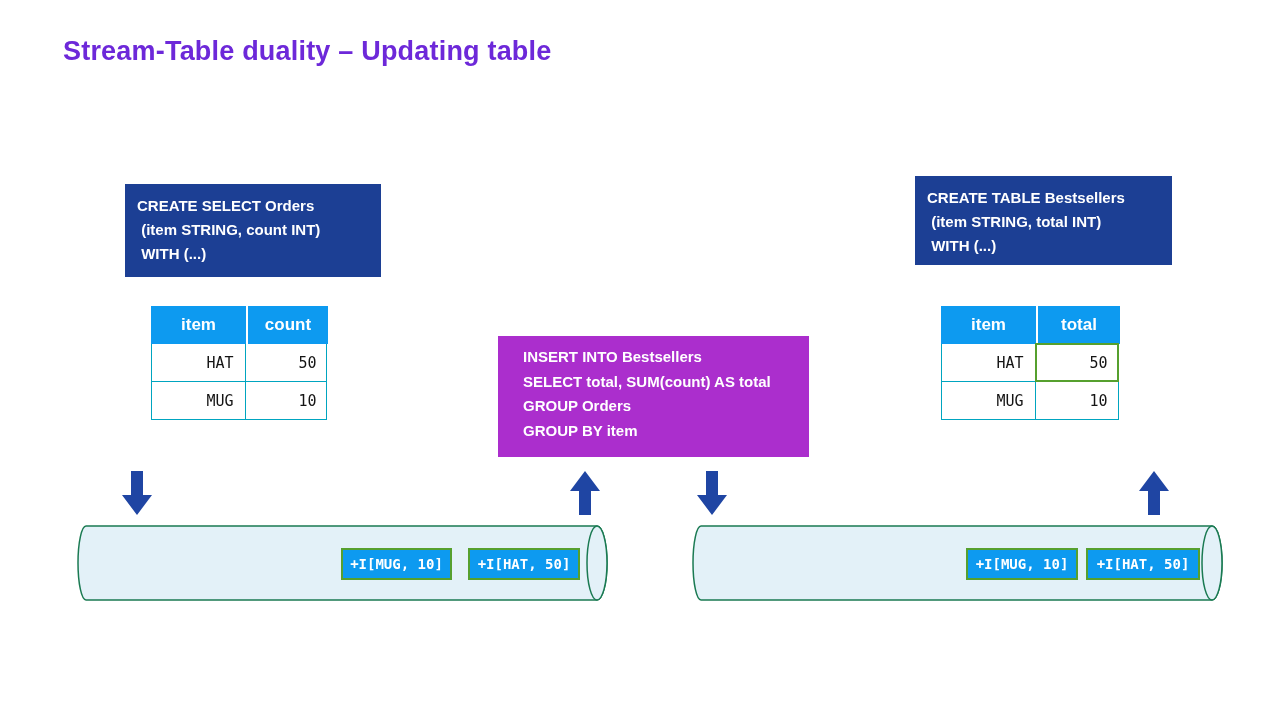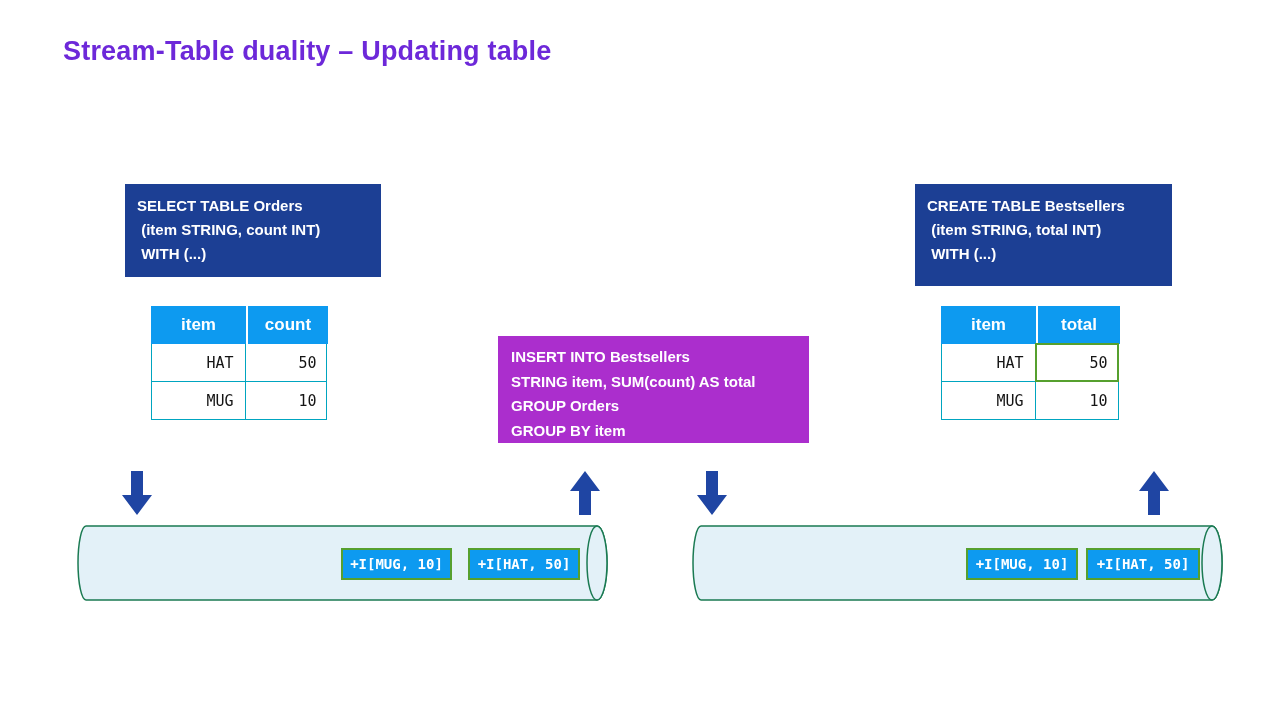--- a/index.html
+++ b/index.html
@@ -12,26 +12,26 @@
     font-size:27px; font-weight:bold; color:#6d28d9; letter-spacing:0.2px;
   }
   
   .ddl {
     position:absolute; background:#1c3f94; color:#ffffff;
     font-weight:bold; font-size:15px; line-height:24px;
     padding:10px 12px; box-sizing:border-box;
   }
   .ddl-line { white-space:pre; }
   .ddl-orders { left:125px; top:184px; width:256px; height:93px; }
-  .ddl-best   { left:915px; top:184px; width:257px; height:102px; }
+  .ddl-best   { left:915px; top:176px; width:257px; height:89px; }
   
   .sqlbox {
-    position:absolute; left:498px; top:336px; width:311px; height:107px;
+    position:absolute; left:498px; top:336px; width:311px; height:121px;
     background:#ab2ecd; color:#ffffff; font-weight:bold; font-size:15px;
-    line-height:24.6px; padding:9px 13px; box-sizing:border-box;
+    line-height:24.6px; padding:9px 25px; box-sizing:border-box;
   }
   
   .dtable { position:absolute; }
   .t-orders { left:151px; top:306px; }
   .t-best   { left:941px; top:306px; }
   .thead { display:flex; position:relative; z-index:1; }
   .th {
     background:#0d9af0; color:#ffffff; font-weight:bold; font-size:17px;
     height:38px; display:flex; align-items:center; justify-content:center;
     box-sizing:border-box;
@@ -72,34 +72,34 @@
   .ev-r2 { left:1086px; width:114px; }
 </style>
 </head>
 <body>
 
 <div class="slide">
 
   <h1 class="title">Stream-Table duality – Updating table</h1>
 
   <div class="ddl ddl-orders">
-    <div class="ddl-line">SELECT TABLE Orders</div>
+    <div class="ddl-line">CREATE SELECT Orders</div>
     <div class="ddl-line"> (item STRING, count INT)</div>
     <div class="ddl-line"> WITH (...)</div>
   </div>
 
   <div class="ddl ddl-best">
     <div class="ddl-line">CREATE TABLE Bestsellers</div>
     <div class="ddl-line"> (item STRING, total INT)</div>
     <div class="ddl-line"> WITH (...)</div>
   </div>
 
   <div class="sqlbox">
     <div class="sql-line">INSERT INTO Bestsellers</div>
-    <div class="sql-line">STRING item, SUM(count) AS total</div>
+    <div class="sql-line">SELECT total, SUM(count) AS total</div>
     <div class="sql-line">GROUP Orders</div>
     <div class="sql-line">GROUP BY item</div>
   </div>
 
   <div class="dtable t-orders">
     <div class="thead">
       <div class="th c1">item</div>
       <div class="th c2">count</div>
     </div>
     <div class="trow">

